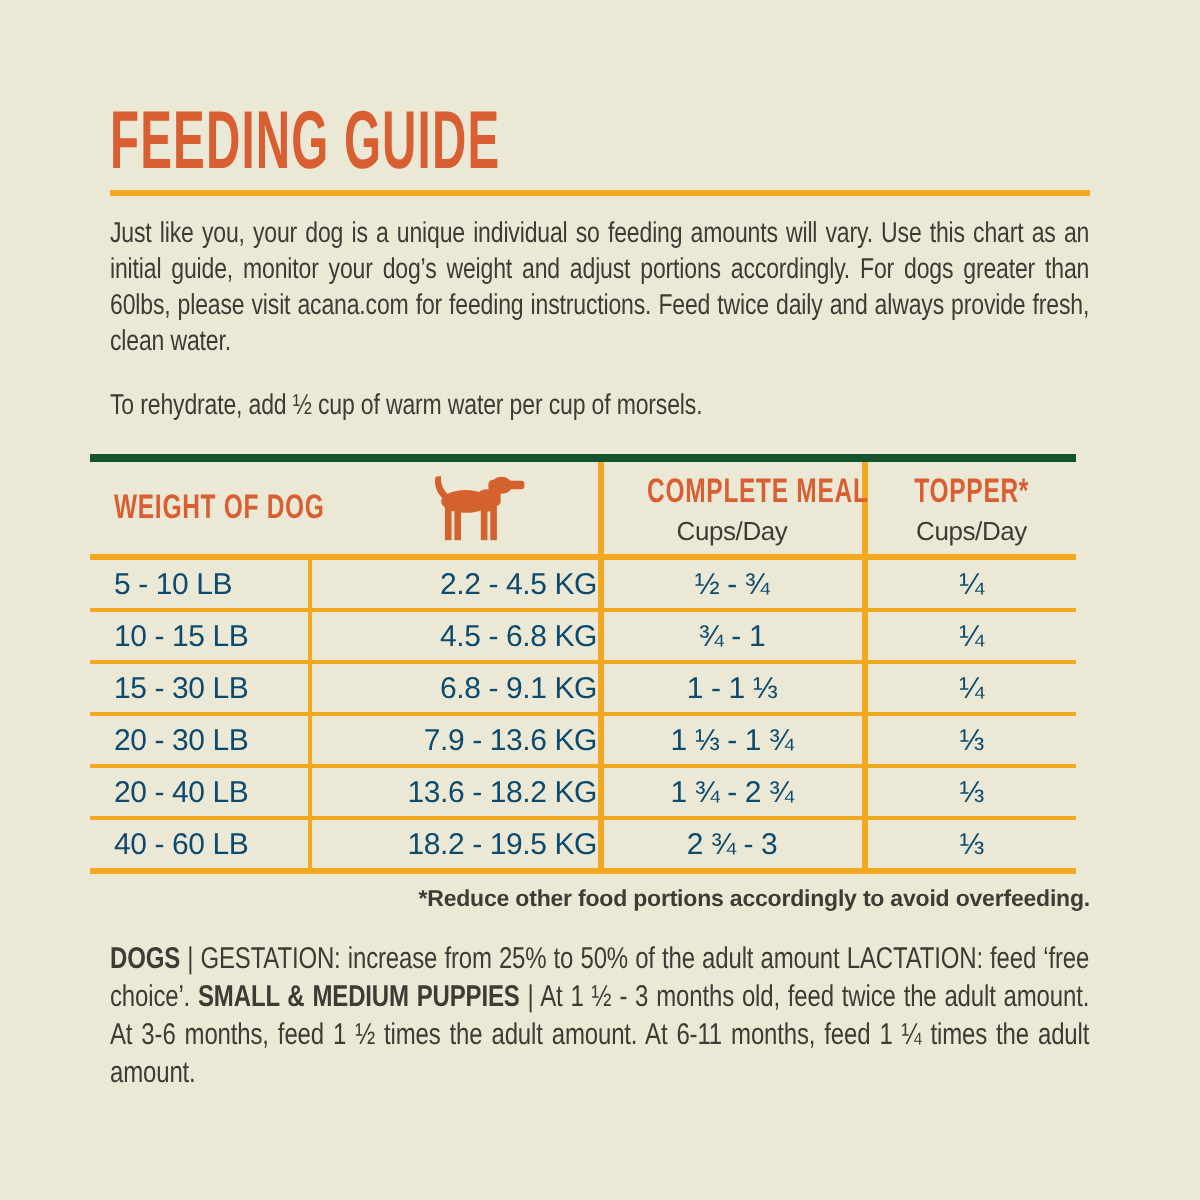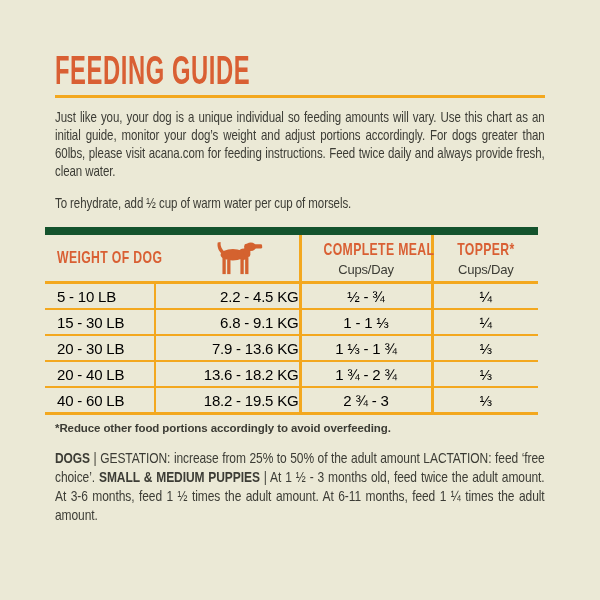--- a/index.html
+++ b/index.html
@@ -55,21 +55,21 @@
   }
   p.intro   { margin-top: 10px; }
   p.rehydrate { margin-top: 14px; text-align: left; }
   
   table.feed {
     margin-left: -10px;
     margin-top: 15px;
     width: 493px;
     border-collapse: collapse;
     table-layout: fixed;
-    border-top: 8px solid #14532d;
+    border-top: 4px solid #14532d;
     border-bottom: 3px solid #f3a81f;
   }
   col.c-lb     { width: 110px; }
   col.c-kg     { width: 145px; }
   col.c-meal   { width: 132px; }
   col.c-topper { width: 106px; }
   thead th {
     border-bottom: 3px solid #f3a81f;
     height: 46px;
     padding: 0;
@@ -102,28 +102,29 @@
   th.meal-th, td.meal   { border-left: 3px solid #f3a81f; }
   th.topper-th, td.topper { border-left: 3px solid #f3a81f; }
   td.kg { border-left: 2px solid #f3a81f; text-align: right; }
   tbody td {
     border-top: 2px solid #f3a81f;
     height: 24px;
     font-size: 15px;
     letter-spacing: -0.2px;
     text-align: center;
     padding: 0;
-    color: #000000;
+    color: #0c4a6e;
   }
   tbody td.lb { text-align: left; padding-left: 12px; }
   
   p.footnote {
     margin: 7px 0 0 0;
     font-size: 11.5px;
     font-weight: 700;
+    text-align: right;
     letter-spacing: -0.1px;
   }
   
   p.notes {
     margin-top: 14px;
     font-size: 15px;
     line-height: 19px;
   }
   p.notes b { font-weight: 700; }
   .dog-svg { display: block; }
@@ -182,20 +183,26 @@
       </tr>
     </thead>
     <tbody>
       <tr>
         <td class="lb">5 - 10 LB</td>
         <td class="kg">2.2 - 4.5 KG</td>
         <td class="meal">½ - ¾</td>
         <td class="topper">¼</td>
       </tr>
       <tr>
+        <td class="lb">10 - 15 LB</td>
+        <td class="kg">4.5 - 6.8 KG</td>
+        <td class="meal">¾ - 1</td>
+        <td class="topper">¼</td>
+      </tr>
+      <tr>
         <td class="lb">15 - 30 LB</td>
         <td class="kg">6.8 - 9.1 KG</td>
         <td class="meal">1 - 1 ⅓</td>
         <td class="topper">¼</td>
       </tr>
       <tr>
         <td class="lb">20 - 30 LB</td>
         <td class="kg">7.9 - 13.6 KG</td>
         <td class="meal">1 ⅓ - 1 ¾</td>
         <td class="topper">⅓</td>

